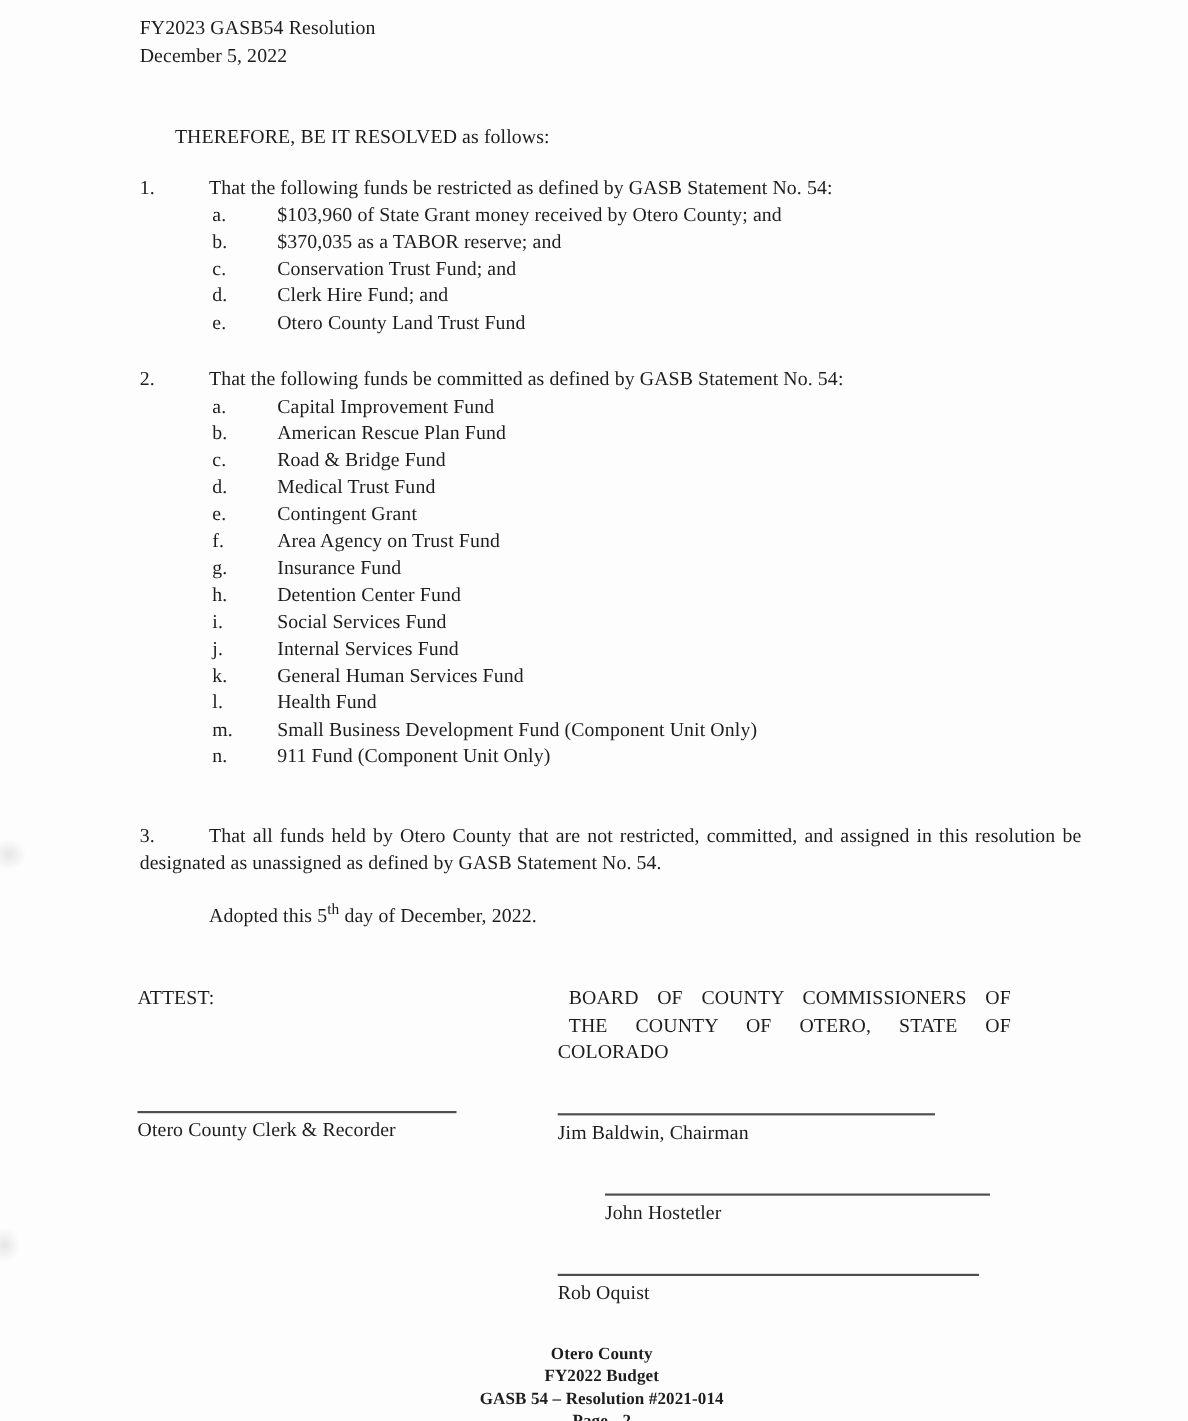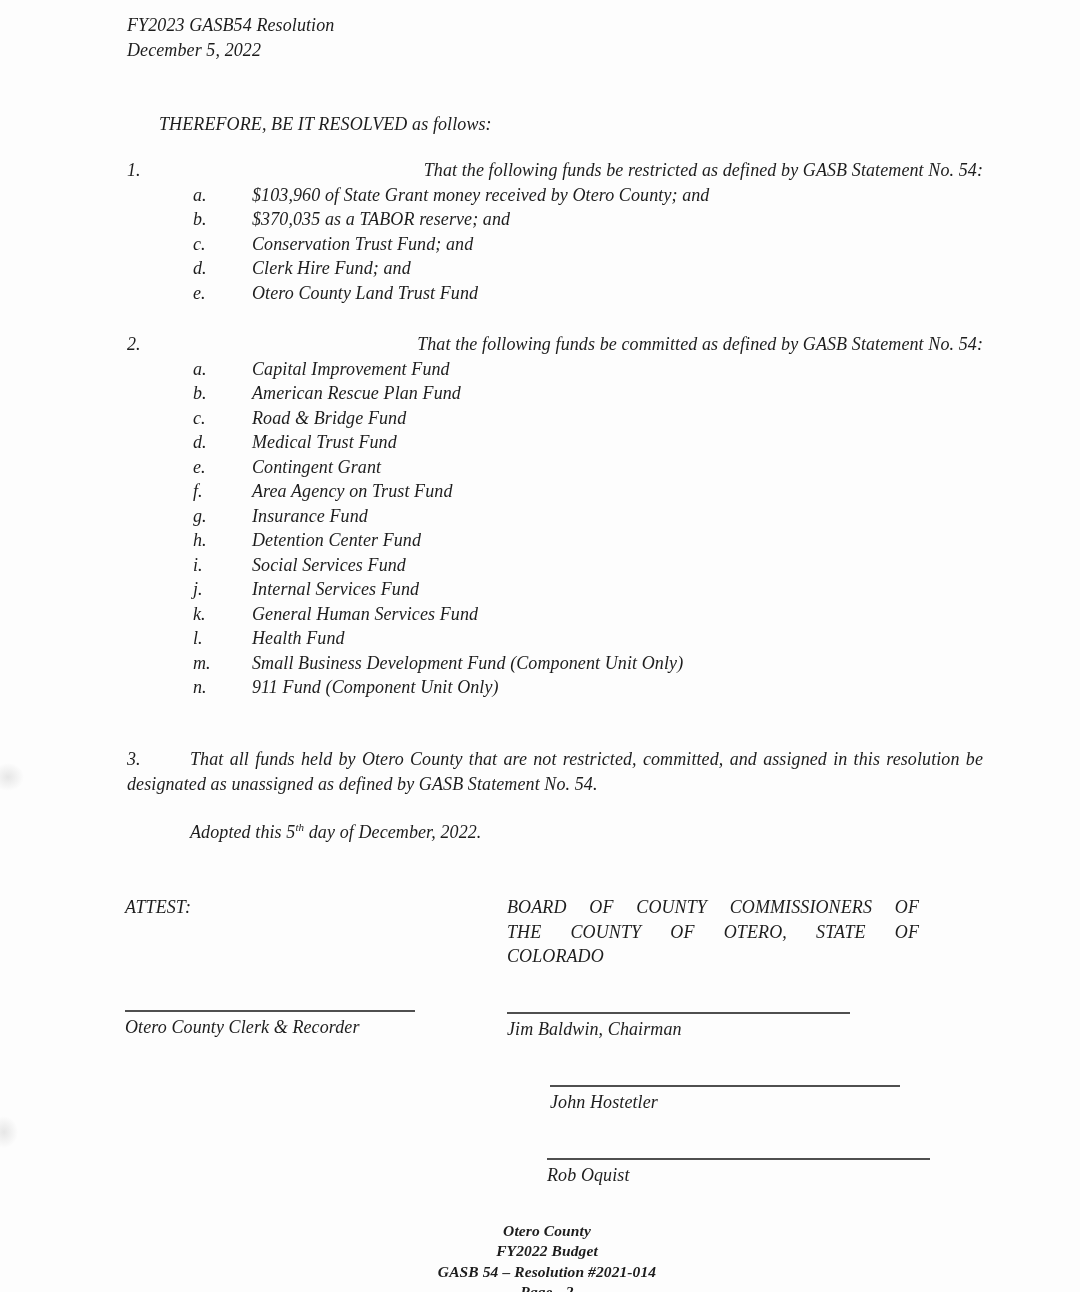--- a/index.html
+++ b/index.html
@@ -7,57 +7,56 @@
     position: relative;
     width: 1080px;
     height: 1292px;
     overflow: hidden;
     background: var(--paper, #fdfdfd);
     color: var(--ink, #1d1d1d);
     font-family: "Liberation Serif", serif;
     font-size: 18px;
     line-height: 24.5px;
     letter-spacing: 0.1px;
-    font-style: italic;
   }
   .abs { position: absolute; }
 
   #header { left: 127px; top: 13px; }
   #therefore { left: 127px; top: 112px; margin-left: 32px; }
 
   .item { position: absolute; left: 127px; width: 856px; }
   #item-0 { top: 158px; }
   #item-1 { top: 332px; }
   #item-2 { top: 747px; }
 
   .item-head { display: flex; }
   .item-num { width: 63px; flex: none; }
-  .item-text { flex: 1; text-align: right; }
+  .item-text { flex: 1; }
   .sub { display: flex; margin-left: 66px; }
   .sub-letter { width: 59px; flex: none; }
   .sub-text { flex: 1; }
 
   .para { margin: 0; text-align: justify; }
   .para-num { display: inline-block; width: 63px; }
 
   #adopted { left: 190px; top: 820px; }
-  .sup { font-size: 11px; vertical-align: super; line-height: 0; }
+  .sup { font-size: 14px; vertical-align: super; line-height: 0; }
 
   #attest { left: 125px; top: 895px; }
   #board { left: 507px; top: 895px; width: 412px; }
   .board-line { white-space: nowrap; }
-  .board-line.justified { text-align: justify; text-align-last: justify; white-space: normal; }
+  .board-line.justified { text-align: justify; text-align-last: justify; white-space: normal; margin-left: 10px; }
 
   .sig { position: absolute; }
   .sig-line { border-top: 2px solid var(--line, #4f4f4f); height: 0; }
   .sig-label { margin-top: 3px; }
   #sig-left { left: 125px; top: 1010px; width: 290px; }
   #sig-r1 { left: 507px; top: 1012px; width: 343px; }
   #sig-r2 { left: 507px; top: 1085px; width: 350px; margin-left: 43px; }
-  #sig-r3 { left: 507px; top: 1158px; width: 383px; margin-left: 40px; }
+  #sig-r3 { left: 507px; top: 1158px; width: 383px; }
 
   #footer {
     position: absolute;
     left: 14px; right: 0; top: 1221px;
     text-align: center;
     font-weight: bold;
     font-size: 15.5px;
     line-height: 20.3px;
   }
 

